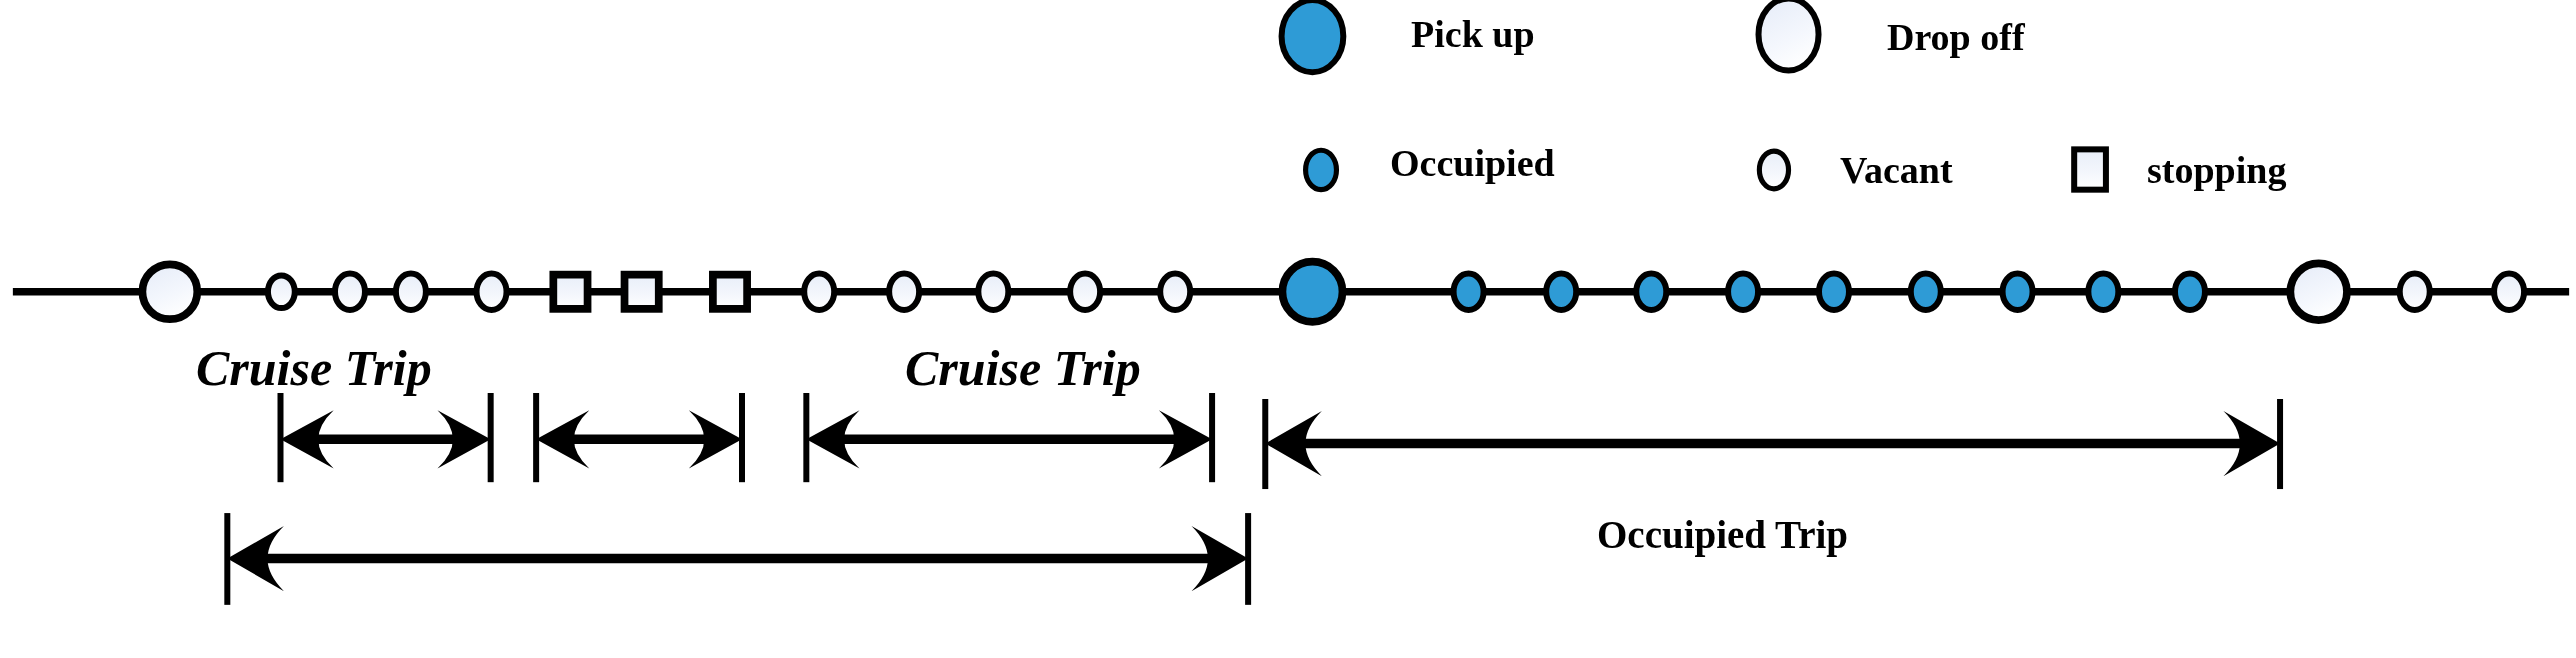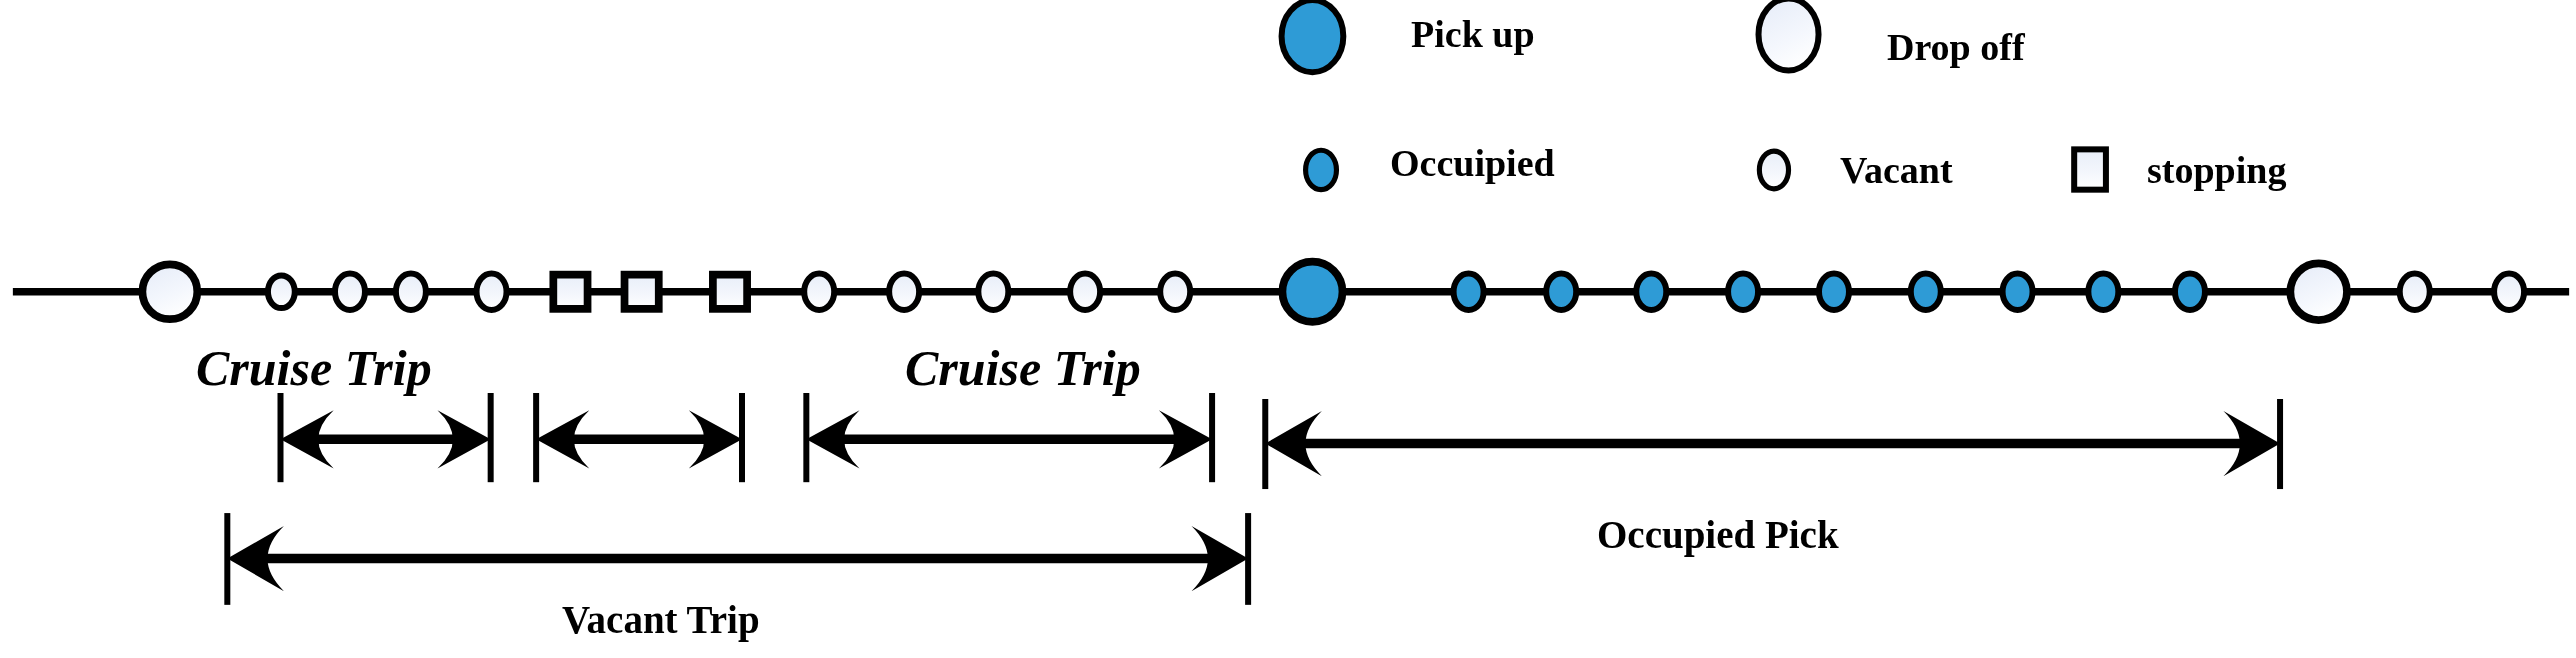--- a/index.html
+++ b/index.html
@@ -113,25 +113,24 @@
         <line x1="1455" y1="598" x2="1455" y2="705" stroke="#000" stroke-width="7"></line>
         <g>
           <line x1="298" y1="651" x2="1422" y2="651" stroke="#000" stroke-width="11"></line>
           <path d="M 265 651 L 331 613 Q 292.72 651 331 689 Z" fill="#000"></path>
           <path d="M 1455 651 L 1389 613 Q 1427.28 651 1389 689 Z" fill="#000"></path>
         </g>
       </g>
   </svg>
 
   <div class="lbl legend-lbl" style="left:1411px; top:15.4px;">Pick up</div>
-  <div class="lbl legend-lbl" style="left:1887px; top:28px;">Drop off</div>
+  <div class="lbl legend-lbl" style="left:1887px; top:18px;">Drop off</div>
 
   <div class="lbl legend-lbl" style="left:1390px; top:144px;font-family:Liberation Serif, serif;">Occuipied</div>
   <div class="lbl legend-lbl" style="left:1840px; top:151px;">Vacant</div>
   <div class="lbl legend-lbl" style="left:2140px; top:151px;margin-left:7px;">stopping</div>
 
   <div class="lbl trip-lbl" style="left:196px; top:343px;">Cruise Trip</div>
   <div class="lbl trip-lbl" style="left:905px; top:343px;">Cruise Trip</div>
-  <div class="lbl big-trip-lbl" style="left:1597px; top:515px;">Occupied Pick</div>
-  <div class="lbl big-trip-lbl" style="left:562px; top:600px;">Vacant Trip</div>
+  <div class="lbl big-trip-lbl" style="left:1597px; top:515px;">Occuipied Trip</div>
 
 </div>
 
 
 </body></html>

